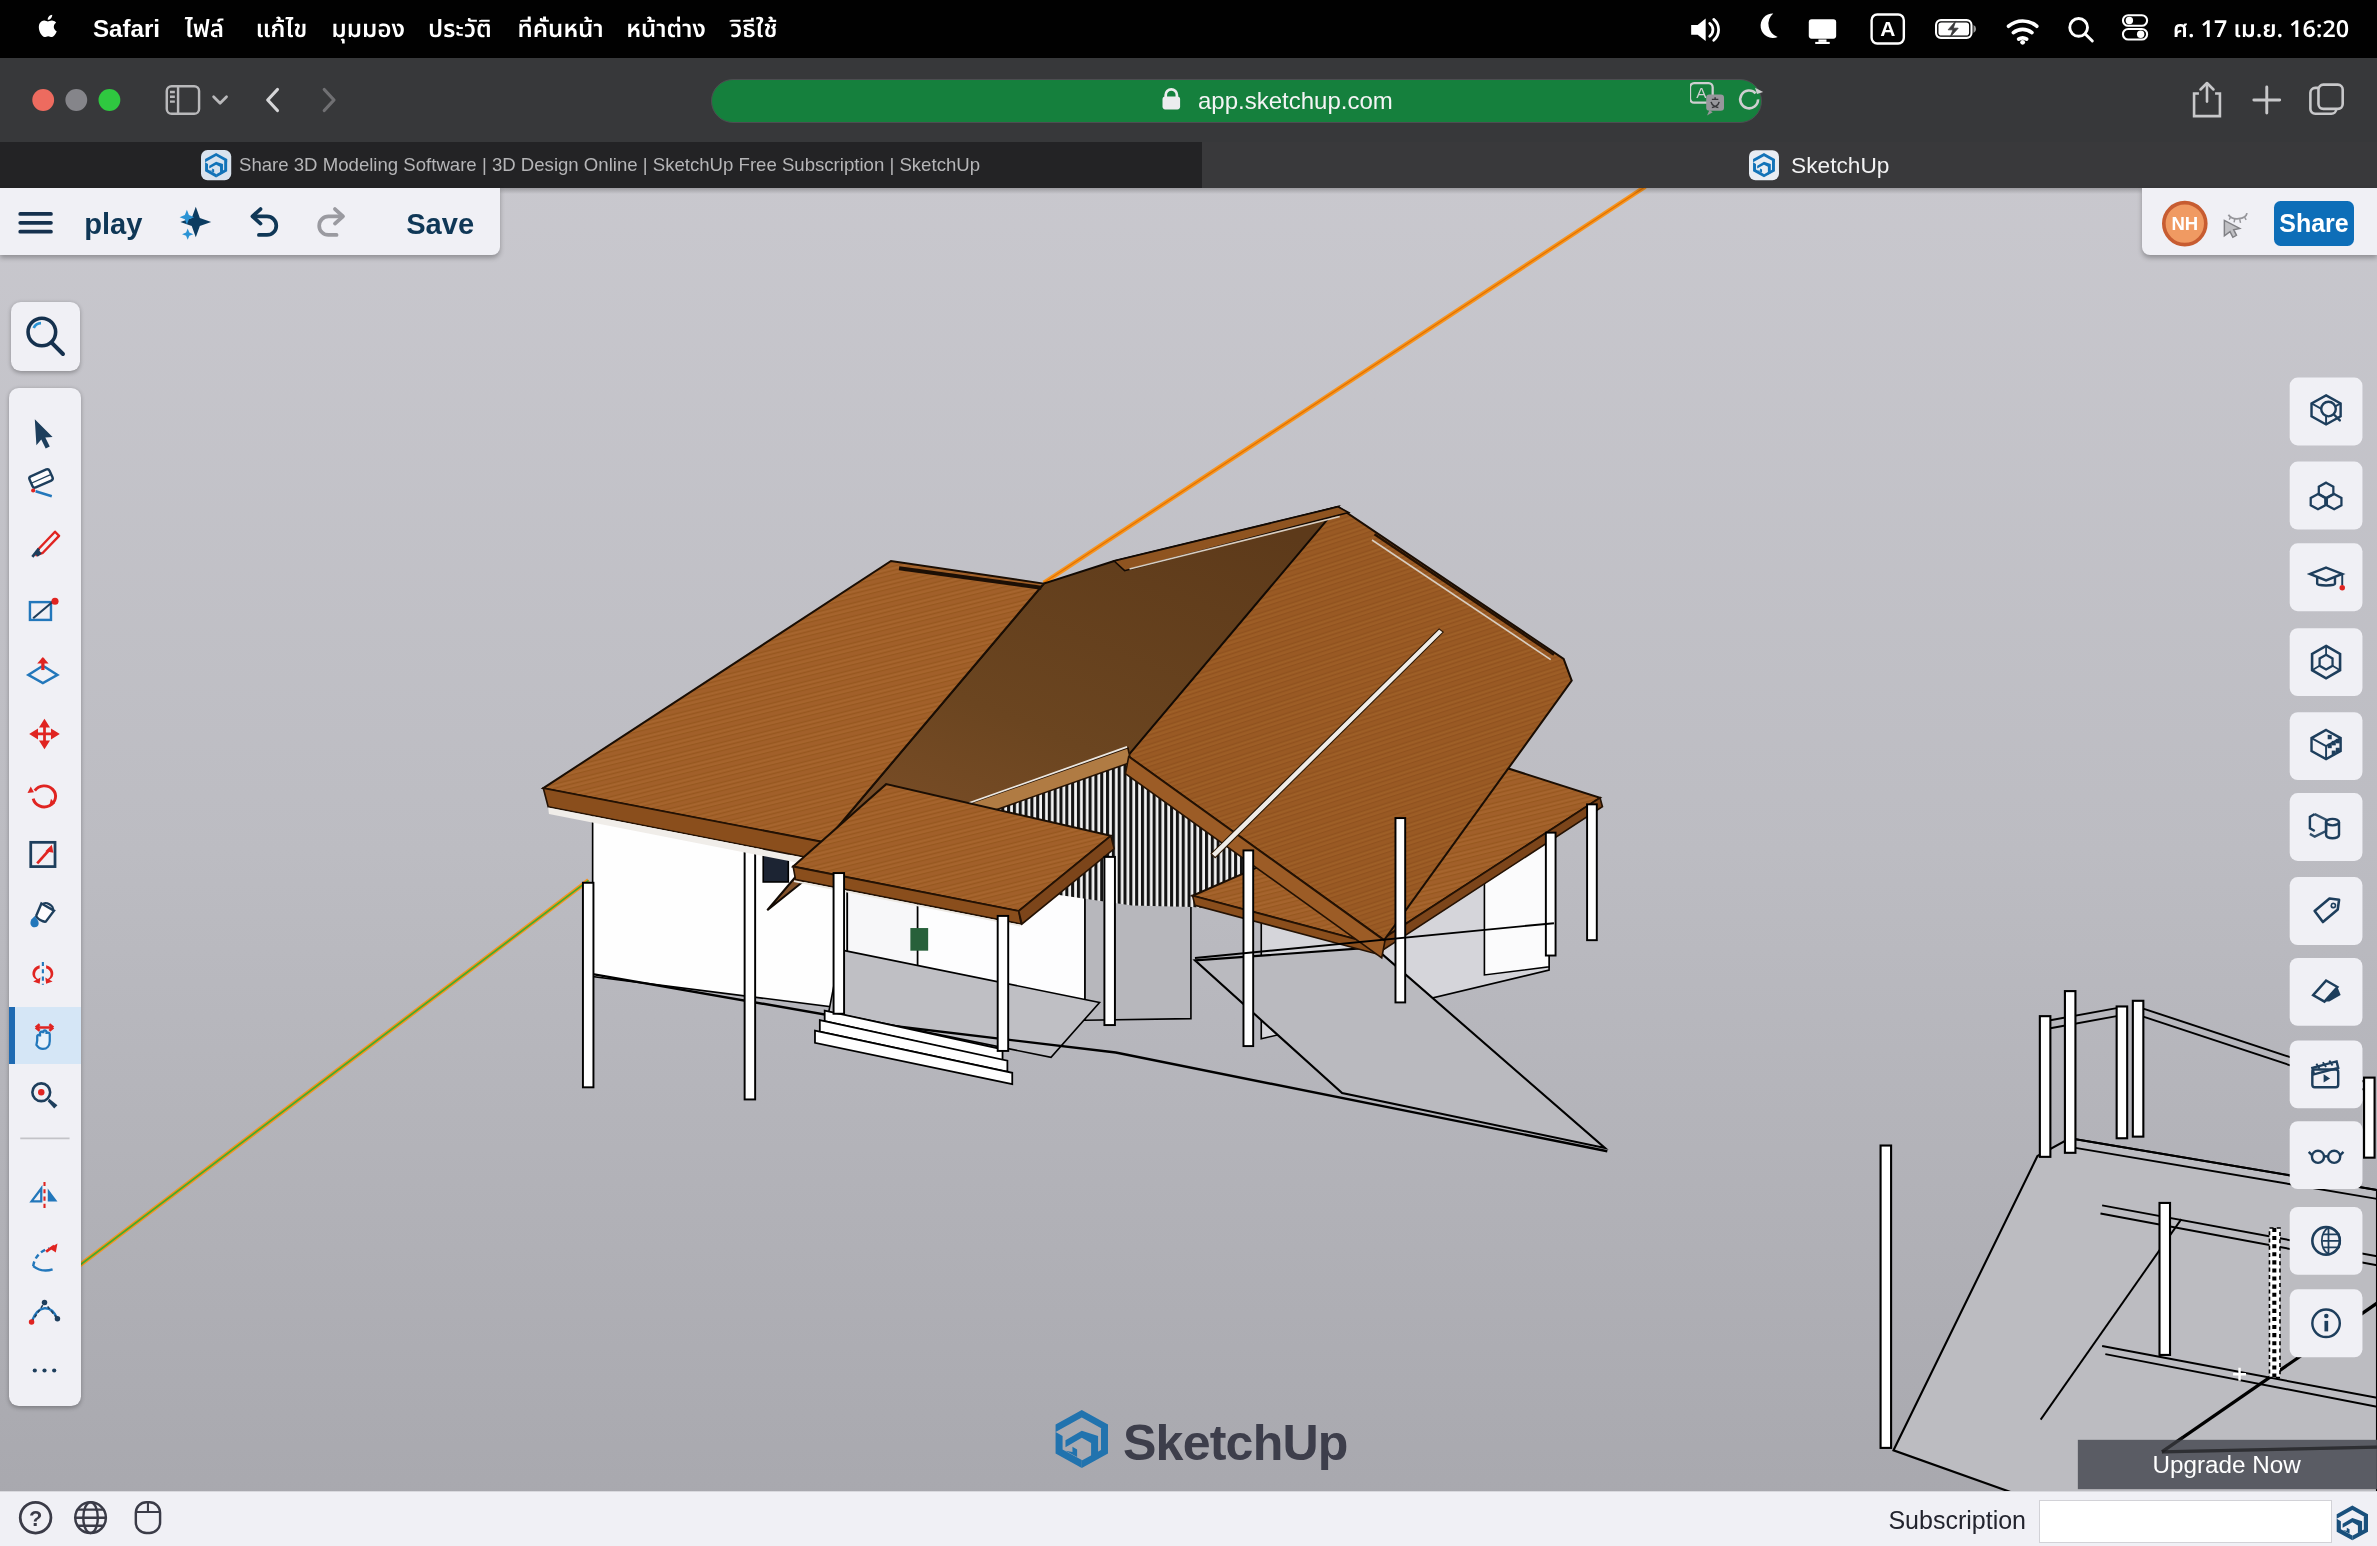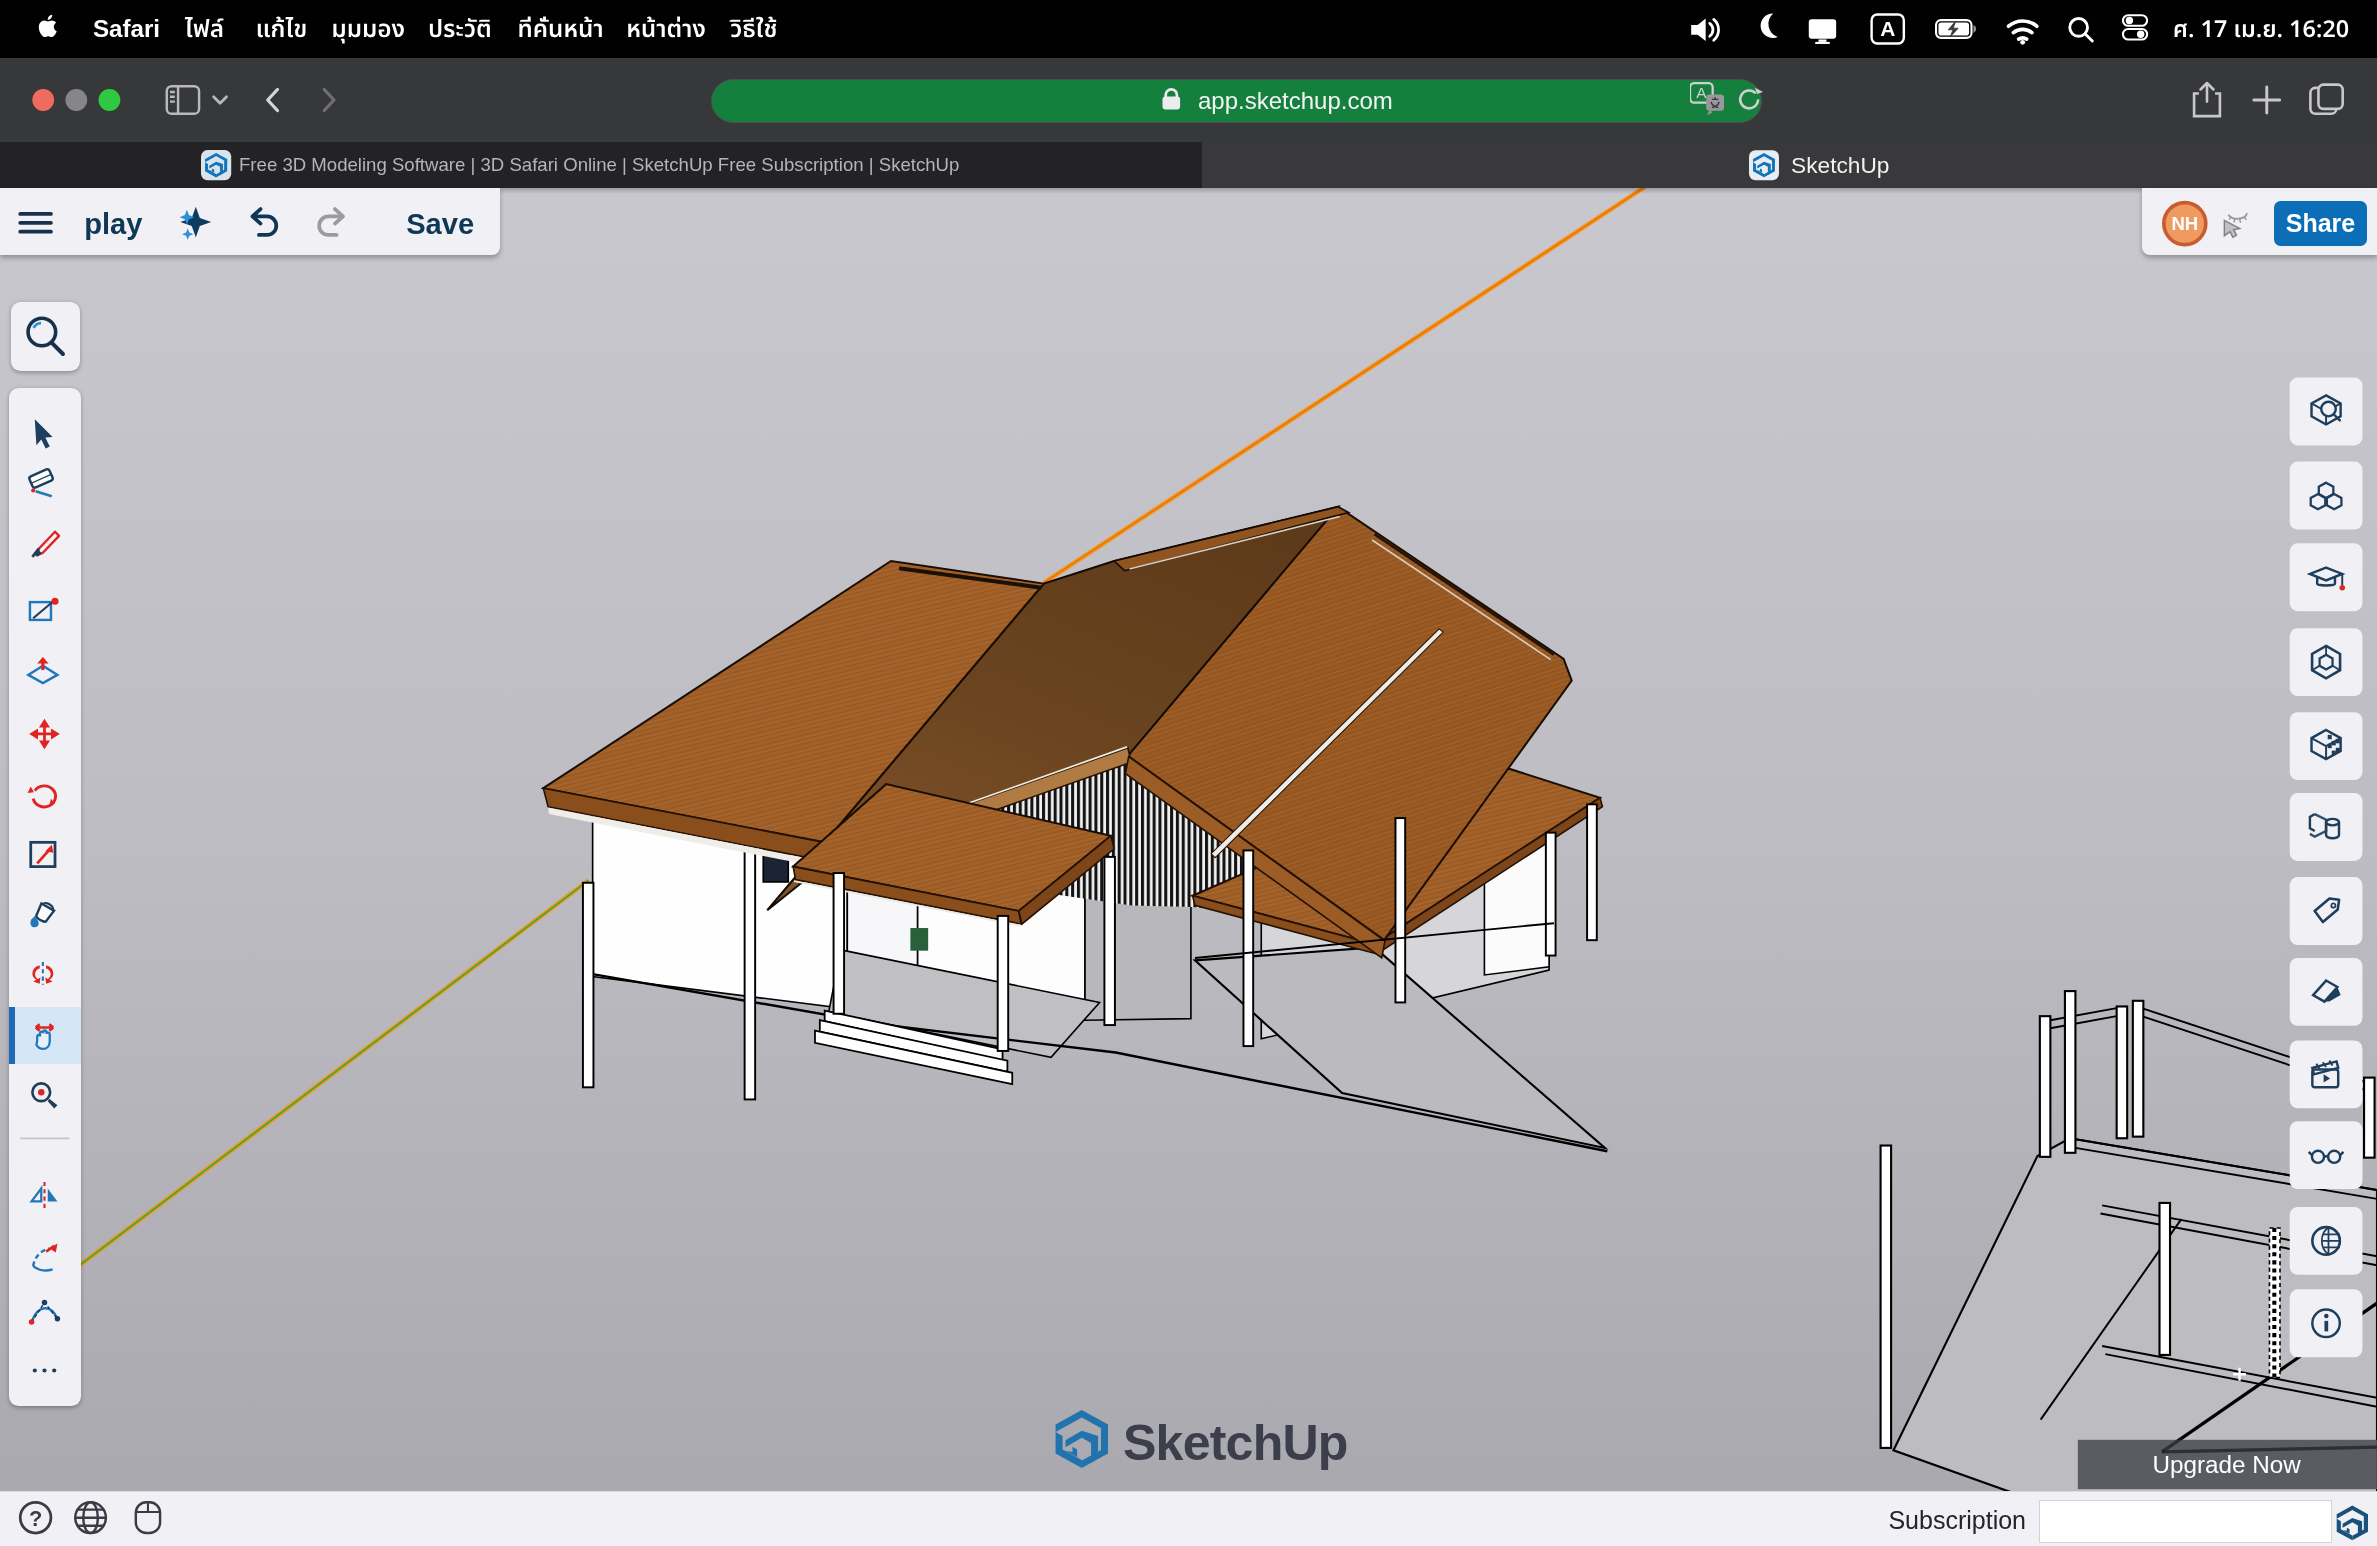--- a/index.html
+++ b/index.html
@@ -6,21 +6,21 @@
 #menubar{left:0;top:0;width:2377px;height:58px;background:#010101}
 #safbar{left:0;top:58px;width:2377px;height:84px;background:#37383a}
 #tabbar{left:0;top:142px;width:2377px;height:46px;background:#39393b}
 #activetab{left:0;top:142px;width:1202px;height:46px;background:#232325;color:#b5b5b7;font-size:18.6px;line-height:46px}
 #canvas{left:0;top:188px;width:2377px;height:1358px}
 #tltb{left:0;top:188px;width:500px;height:67px;background:#f0f0f5;border-radius:0 0 8px 0;box-shadow:0 2.4px 5.7px rgba(0,0,0,.28)}
 #trtb{left:2142px;top:188px;width:235px;height:67px;background:#f0f0f5;border-radius:0 0 0 8px;box-shadow:0 2.4px 5.7px rgba(0,0,0,.28)}
 #zoombox{left:11.3px;top:302px;width:69px;height:69px;background:#f0f0f5;border-radius:9.7px;box-shadow:0 1.6px 4px rgba(0,0,0,.28)}
 #ltb{left:9px;top:388px;width:72px;height:1018px;background:#f0f0f5;border-radius:9.7px;box-shadow:0 1.6px 4px rgba(0,0,0,.28)}
 #botbar{left:0;top:1491px;width:2377px;height:55px;background:#f0f0f5;border-top:0.8px solid #d9d9de}
-#sharebtn{left:2274px;top:201px;width:93px;height:45px;background:#0d6eb8;border-radius:6.5px;color:#fff;font-weight:700;font-size:25px;text-align:center;line-height:45px}
+#sharebtn{left:2274px;top:201px;width:80px;height:45px;background:#0d6eb8;border-radius:6.5px;color:#fff;font-weight:700;font-size:25px;text-align:center;line-height:45px}
 #urlbar{left:711px;top:79px;width:1051px;height:44px;background:#15803d;border:1.6px solid #4d4d51;border-radius:22px;color:#f4f4f5;font-size:24px;line-height:41px}
 .sel{left:9px;top:1007px;width:72px;height:57px;background:#d5e6f6;position:absolute}
 .selbar{left:9px;top:1007px;width:5.7px;height:57px;background:#1f6ab2;position:absolute}
 #meas{right:351px;top:1506px;font-size:25px;color:#23242e;position:absolute}
 #measbox{left:2039px;top:1500px;width:293px;height:43px;background:#fff;border:1.6px solid #d2d2d7;position:absolute}
 </style></head><body>
 
 <svg class="abs" id="canvas" width="2377" height="1358" viewBox="0 233 2940 1679" style="left:0;top:188px">
 <defs>
 <linearGradient id="bg" x1="0" y1="0" x2="0" y2="1">
@@ -290,21 +290,21 @@
       <path d="M27 20h8M31 20v-2.5M26 23c1 5 7 7 9 7M36 23c-1 5-7 7-9 7" stroke="#36373a" stroke-width="1.8" fill="none"></path>
     </g>
     <g transform="translate(60,12)" fill="none">
       <path d="M24 13a11 11 0 1 1-3-7.5" stroke="#cfcfd1" stroke-width="3.2"></path>
       <path d="M21.5 -1.5v8h8z" fill="#cfcfd1" transform="rotate(-18 21.5 2.5)"></path>
     </g>
   </svg>
 
 <div class="abs" id="tabbar"></div>
 <div class="abs" style="left:0;top:188px;width:2377px;height:5.7px;background:linear-gradient(rgba(0,0,0,0.22),rgba(0,0,0,0))"></div>
-<div class="abs" id="activetab"><span style="margin-left:239px">Free 3D Modeling Software | 3D Safari Online | SketchUp Free Subscription | SketchUp</span></div>
+<div class="abs" id="activetab"><span style="margin-left:239px">Share 3D Modeling Software | 3D Design Online | SketchUp Free Subscription | SketchUp</span></div>
 <svg class="abs" style="left:201px;top:150px" width="49" height="36" viewBox="0 0 60 44">
     <rect x="0" y="0" width="37" height="37" rx="8" fill="#d9e3ee"></rect>
     <g transform="translate(3.5,3.5) scale(0.3)">
 <g fill="#1273b8">
         <path d="M50 0 95 25v13L50 13 5 38V25z"></path>
 <path d="M5 38 50 13l45 25v12L50 25 5 50z" opacity="0"></path>
 <path d="M95 25v50L50 100V87l33-18V32z"></path>
 <path d="M50 100 5 75V38l12 7v23l33 18z"></path>
 <path d="M50 36 22 52v12l28-16 16 9v32l12-7V45z"></path>
 <path d="M22 70l20 11V68l-8-4.5v9z"></path>

